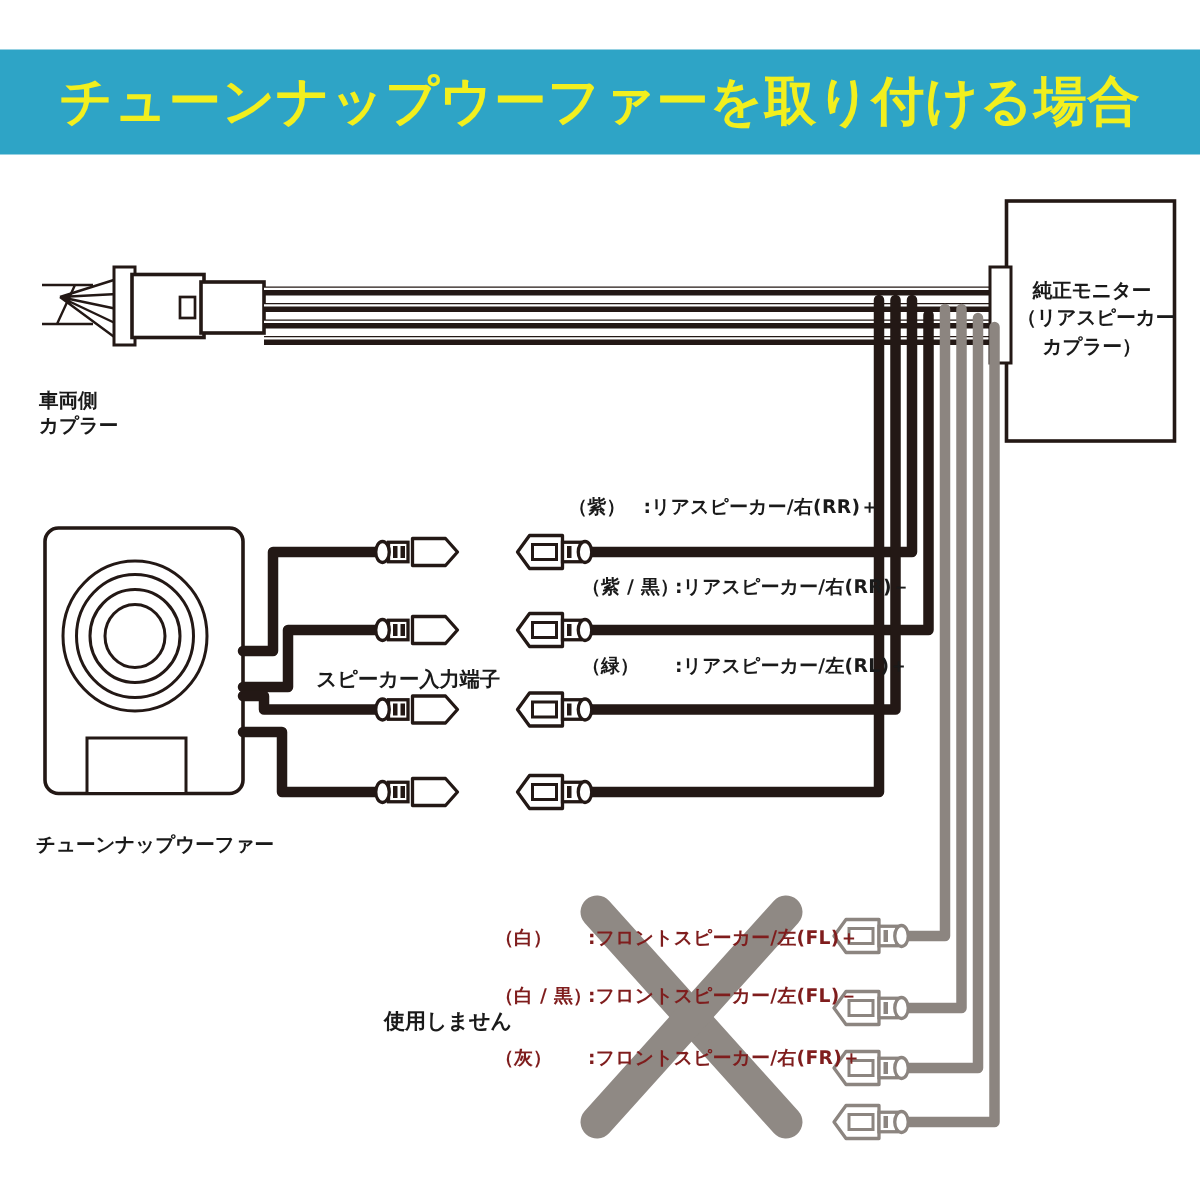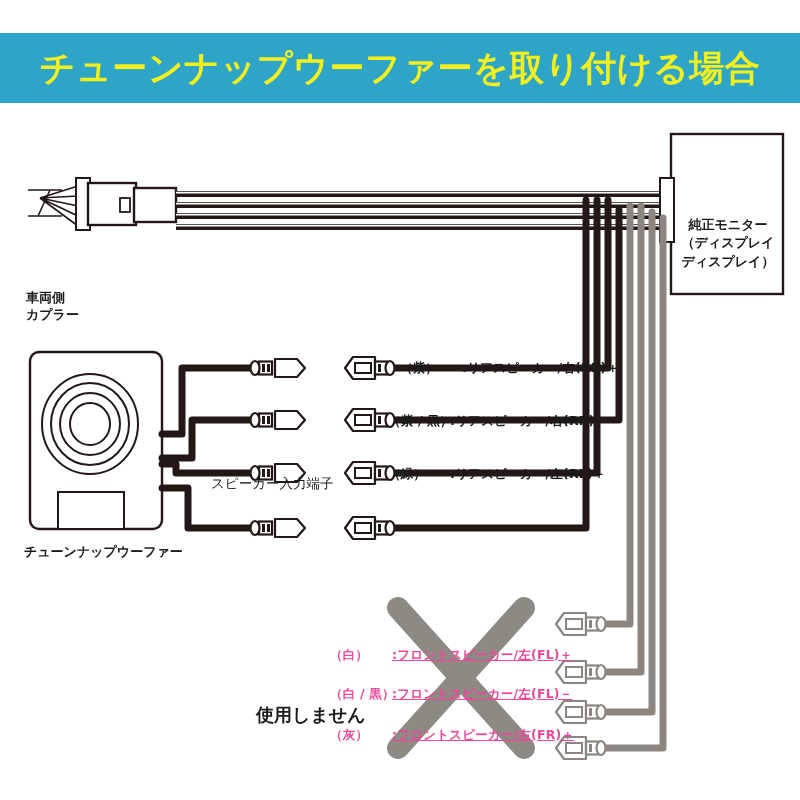--- a/index.html
+++ b/index.html
@@ -55,45 +55,43 @@
   }
 
   
   .lbl {
     position: absolute;
     font-family: "DejaVu Sans", "Liberation Sans", sans-serif;
     color: #1a1a1a;
     font-weight: bold;
     white-space: nowrap;
     line-height: 1.28;
-    margin-top: 30px;
   }
   .lbl-wire {
     font-size: 12.5px;
     font-weight: bold;
     letter-spacing: 0.2px;
   }
   .lbl-wire .paren {
     display: inline-block;
     width: 62px;
   }
   .lbl-gray {
-    color: #ec4899;
-    text-decoration: underline;
+    color: #7f1d1d;
   }
   .lbl-dev {
     font-size: 13px;
     font-weight: bold;
   }
   .lbl-mid {
     font-size: 13.5px;
-    font-weight: normal;
+    font-weight: bold;
   }
   .lbl-unused {
-    font-size: 18px;
+    font-size: 14px;
     font-weight: bold;
   }
   .lbl-monitor {
     font-size: 13px;
     font-weight: bold;
     text-align: center;
     line-height: 1.42;
   }
 </style>
 </head>
@@ -237,31 +235,31 @@
 
   </svg>
 
   <div class="lbl lbl-dev" style="left:26px; top:260px;">
     <div>車両側</div>
     <div>カプラー</div>
   </div>
 
   <div class="lbl lbl-monitor" style="left:678px; top:186px; width:100px;">
     <div>純正モニター</div>
-    <div>（ディスプレイ</div>
-    <div>ディスプレイ）</div>
-  </div>
-
-  <div class="lbl lbl-dev" style="left:24px; top:514px;">チューンナップウーファー</div>
+    <div>（リアスピーカー</div>
+    <div>カプラー）</div>
+  </div>
+
+  <div class="lbl lbl-dev" style="left:24px; top:556px;">チューンナップウーファー</div>
 
   <div class="lbl lbl-mid" style="left:211px; top:445px;">スピーカー入力端子</div>
 
   <div class="lbl lbl-unused" style="left:256px; top:673px;">使用しません</div>
 
-  <div class="lbl lbl-wire" style="left:400px; top:330px;">
+  <div class="lbl lbl-wire" style="left:367px; top:330px;text-align:center;">
     <span class="paren">（紫）</span><span>:リアスピーカー/右(RR)＋</span>
   </div>
   <div class="lbl lbl-wire" style="left:388px; top:383px;">
     <span class="paren">（紫 / 黒）</span><span>:リアスピーカー/右(RR)－</span>
   </div>
   <div class="lbl lbl-wire" style="left:388px; top:436px;">
     <span class="paren">（緑）</span><span>:リアスピーカー/左(RL)＋</span>
   </div>
 
   <div class="lbl lbl-wire lbl-gray" style="left:330px; top:617px;">

